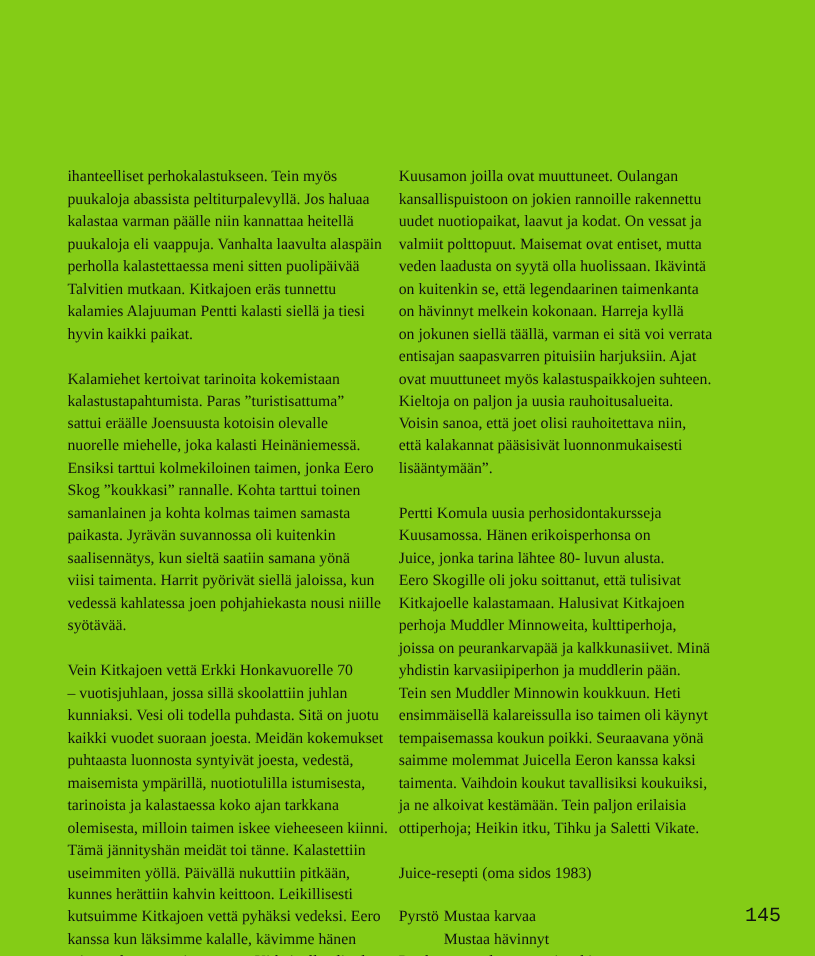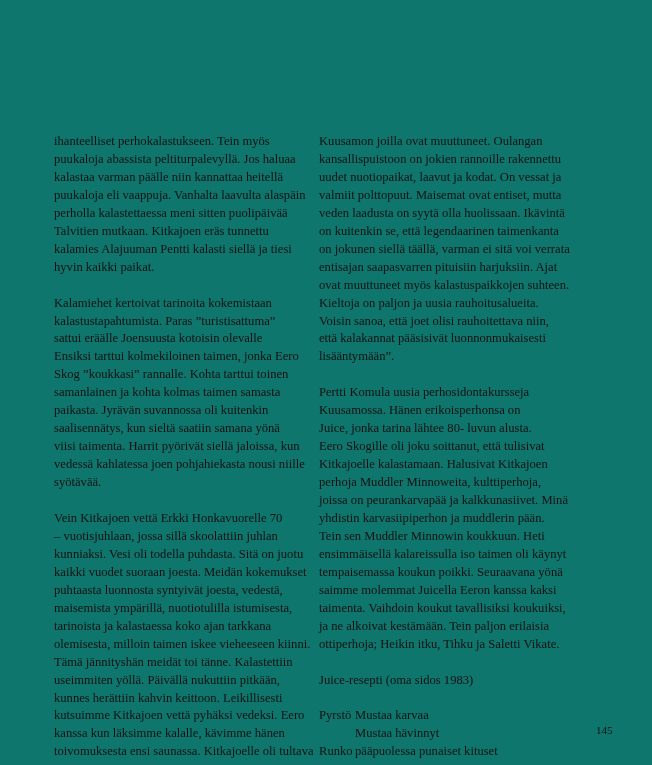--- a/index.html
+++ b/index.html
@@ -1,47 +1,48 @@
 <!DOCTYPE html>
 <html><head>
 <meta charset="utf-8">
 <style>
   html, body { margin: 0; padding: 0; background: #ffffff; }
   body { width: 652px; height: 765px; position: relative; overflow: hidden; }
-  .page { position: absolute; left: 0; top: 0; width: 652px; height: 765px; background: #0f766e; }
+  .page { position: absolute; left: 0; top: 0; width: 652px; height: 765px; background: #84cc16; }
   .col { position: absolute; top: 133px; font-family: "Liberation Serif", serif; font-size: 12.6px; line-height: 17.95px; color: #111; }
   .col1 { left: 54px; width: 270px; }
   .col2 { left: 319px; width: 290px; }
   .para { margin: 0 0 17.95px 0; white-space: nowrap; }
   .line { display: block; }
   .recipe { margin: 0; }
   .recipe-row { display: flex; align-items: flex-end; }
   .recipe-part { width: 36px; flex: 0 0 36px; }
   .recipe-desc { display: block; }
-  .page-number { position: absolute; left: 596px; top: 724px; font-family: Liberation Serif, serif; font-size: 11px; color: #111; }
+  .page-number { position: absolute; left: 596px; top: 724px; font-family: Liberation Mono, monospace; font-size: 16px; color: #111; }
 </style>
 </head>
 <body>
 
 <div class="page">
   <div class="col col1" id="col1">
       <p class="para">
         <span class="line">ihanteelliset perhokalastukseen. Tein myös</span>
         <span class="line">puukaloja abassista peltiturpalevyllä. Jos haluaa</span>
         <span class="line">kalastaa varman päälle niin kannattaa heitellä</span>
         <span class="line">puukaloja eli vaappuja. Vanhalta laavulta alaspäin</span>
         <span class="line">perholla kalastettaessa meni sitten puolipäivää</span>
         <span class="line">Talvitien mutkaan. Kitkajoen eräs tunnettu</span>
         <span class="line">kalamies Alajuuman Pentti kalasti siellä ja tiesi</span>
         <span class="line">hyvin kaikki paikat.</span>
       </p>
       <p class="para">
         <span class="line">Kalamiehet kertoivat tarinoita kokemistaan</span>
         <span class="line">kalastustapahtumista. Paras ”turistisattuma”</span>
         <span class="line">sattui eräälle  Joensuusta kotoisin olevalle</span>
+        <span class="line">nuorelle miehelle, joka kalasti Heinäniemessä.</span>
         <span class="line">Ensiksi tarttui kolmekiloinen taimen, jonka Eero</span>
         <span class="line">Skog ”koukkasi” rannalle. Kohta tarttui toinen</span>
         <span class="line">samanlainen ja kohta kolmas taimen samasta</span>
         <span class="line">paikasta. Jyrävän suvannossa oli kuitenkin</span>
         <span class="line">saalisennätys, kun sieltä saatiin samana yönä</span>
         <span class="line">viisi taimenta. Harrit pyörivät siellä jaloissa, kun</span>
         <span class="line">vedessä kahlatessa joen pohjahiekasta nousi niille</span>
         <span class="line">syötävää.</span>
       </p>
       <p class="para">
@@ -62,20 +63,21 @@
       </p>
     </div>
   <div class="col col2" id="col2">
       <p class="para">
         <span class="line">Kuusamon joilla ovat muuttuneet. Oulangan</span>
         <span class="line">kansallispuistoon on jokien rannoille rakennettu</span>
         <span class="line">uudet nuotiopaikat, laavut ja kodat. On vessat ja</span>
         <span class="line">valmiit polttopuut. Maisemat ovat entiset, mutta</span>
         <span class="line">veden laadusta on syytä olla huolissaan. Ikävintä</span>
         <span class="line">on kuitenkin se, että legendaarinen taimenkanta</span>
+        <span class="line">on hävinnyt melkein kokonaan. Harreja kyllä</span>
         <span class="line">on jokunen siellä täällä, varman ei sitä voi verrata</span>
         <span class="line">entisajan saapasvarren pituisiin harjuksiin. Ajat</span>
         <span class="line">ovat muuttuneet myös kalastuspaikkojen suhteen.</span>
         <span class="line">Kieltoja on paljon ja uusia rauhoitusalueita.</span>
         <span class="line">Voisin sanoa, että joet olisi rauhoitettava niin,</span>
         <span class="line">että kalakannat pääsisivät luonnonmukaisesti</span>
         <span class="line">lisääntymään”.</span>
       </p>
       <p class="para">
         <span class="line">Pertti Komula uusia perhosidontakursseja</span>

